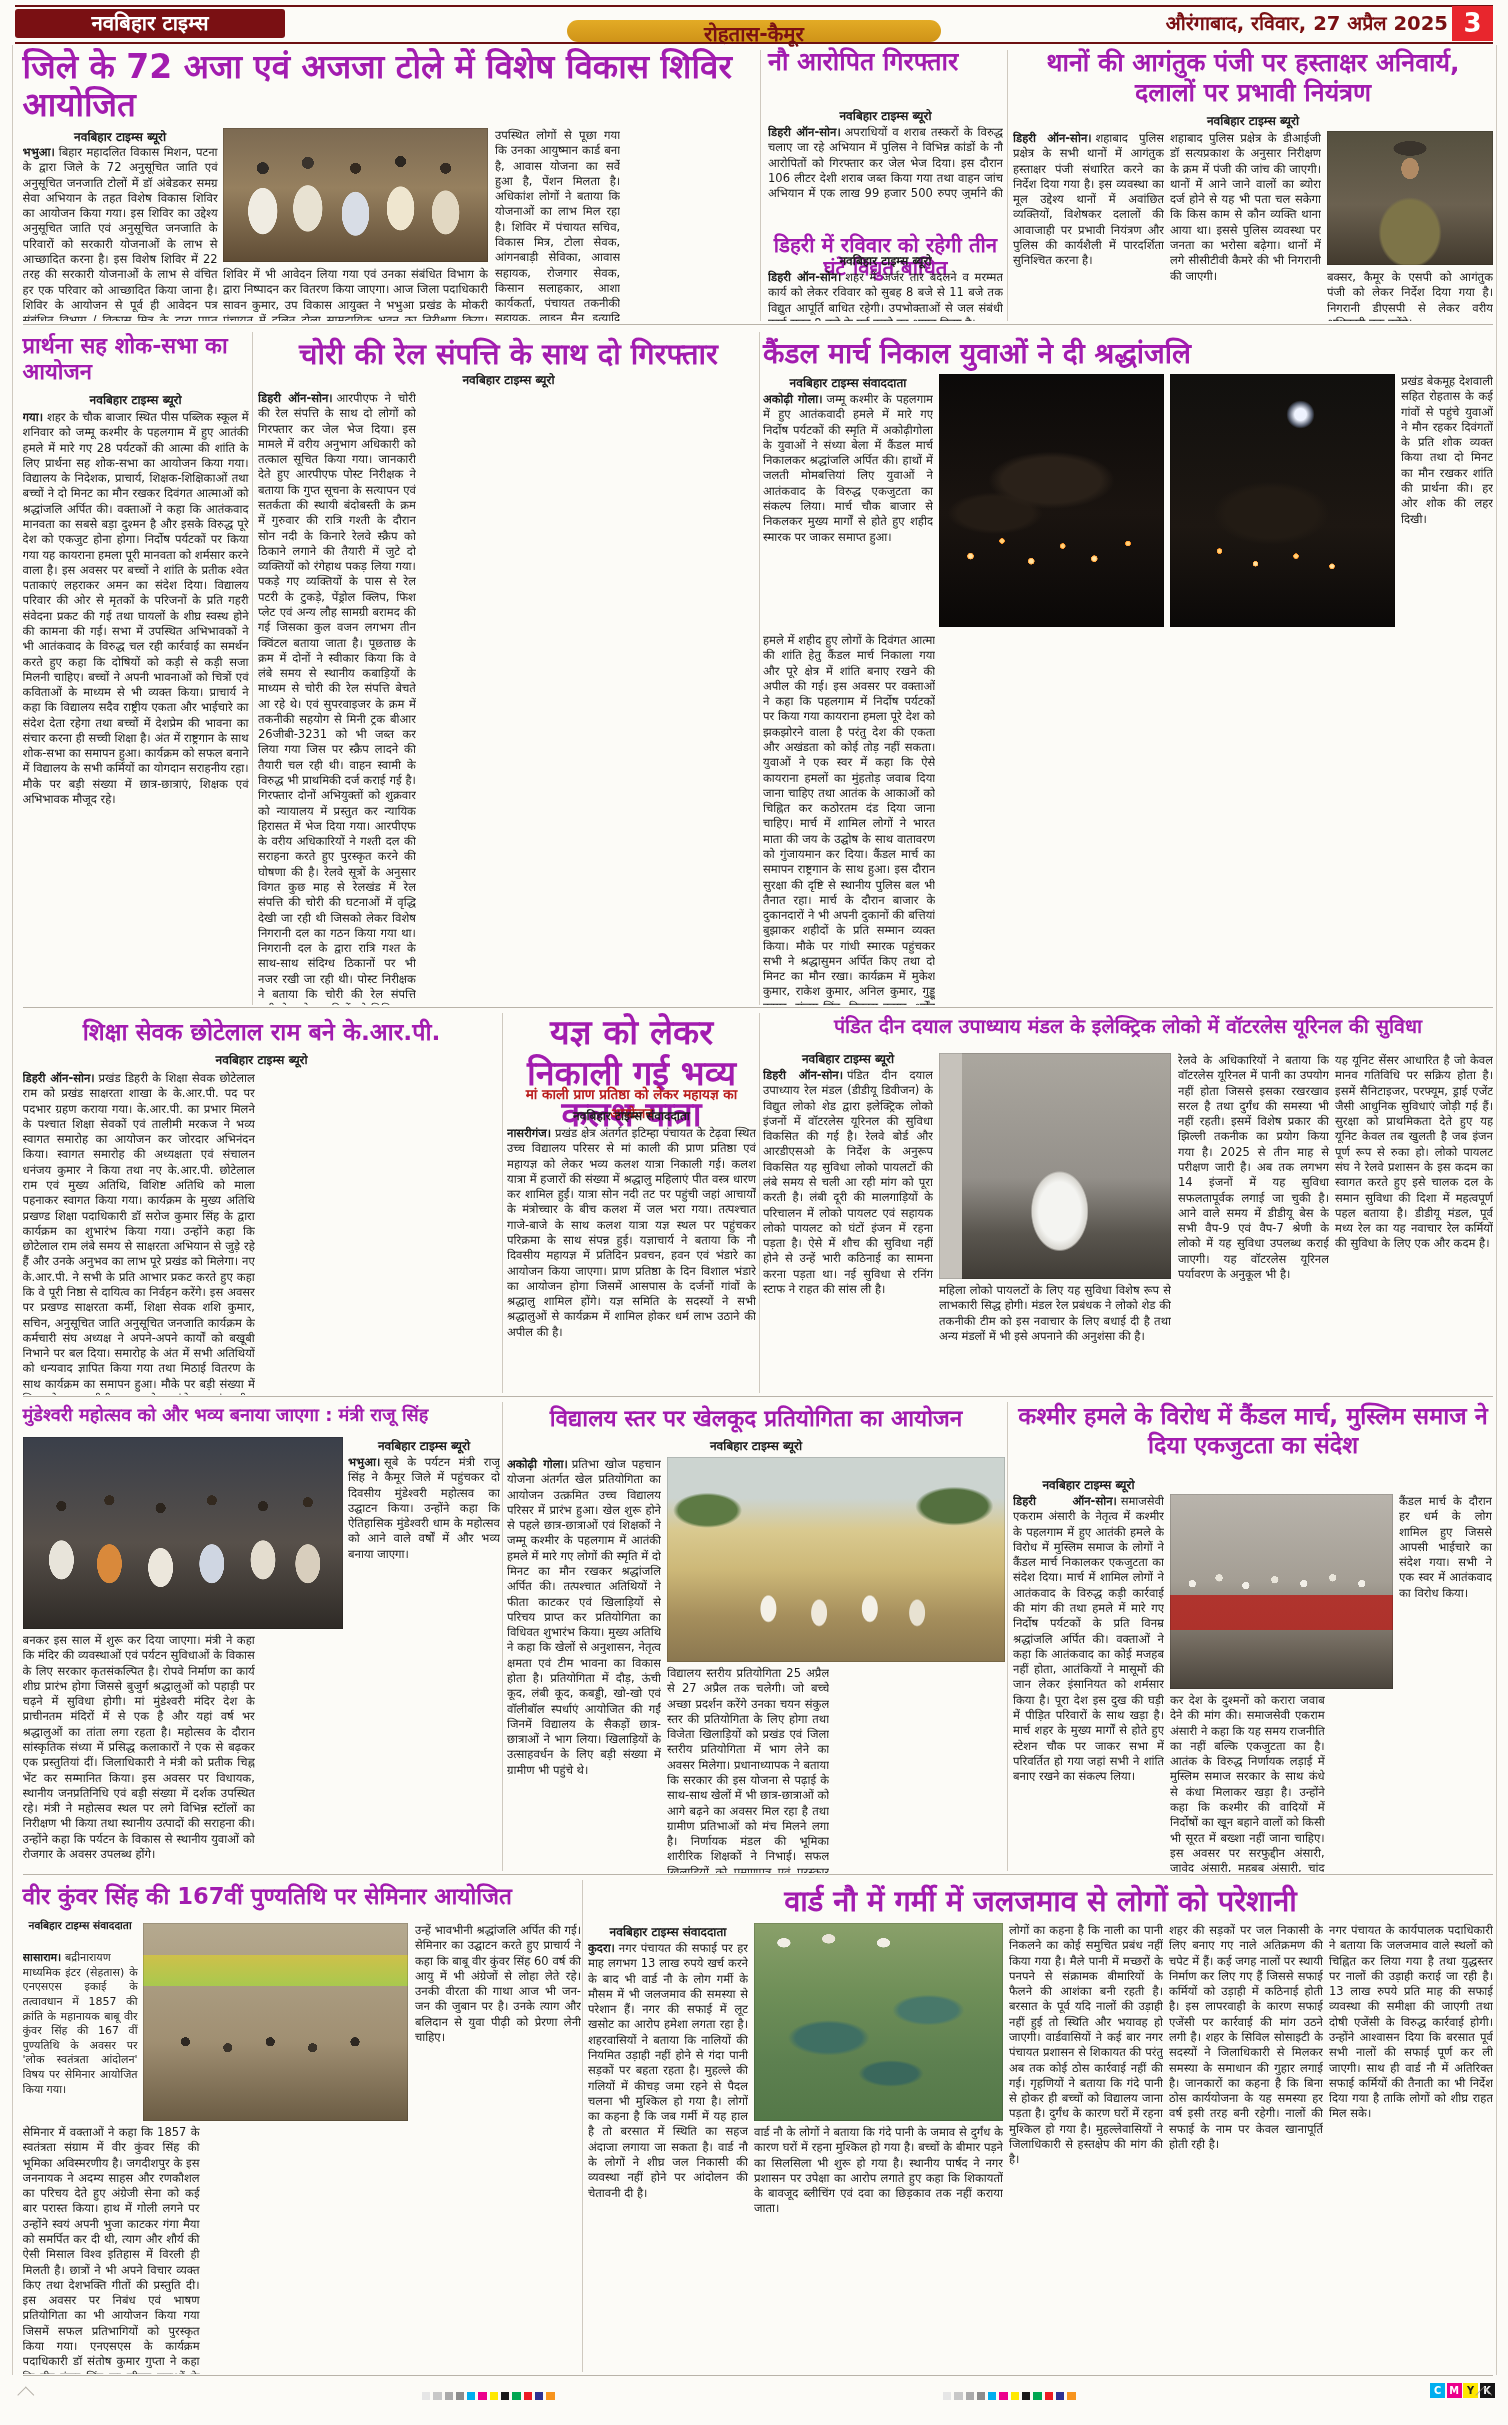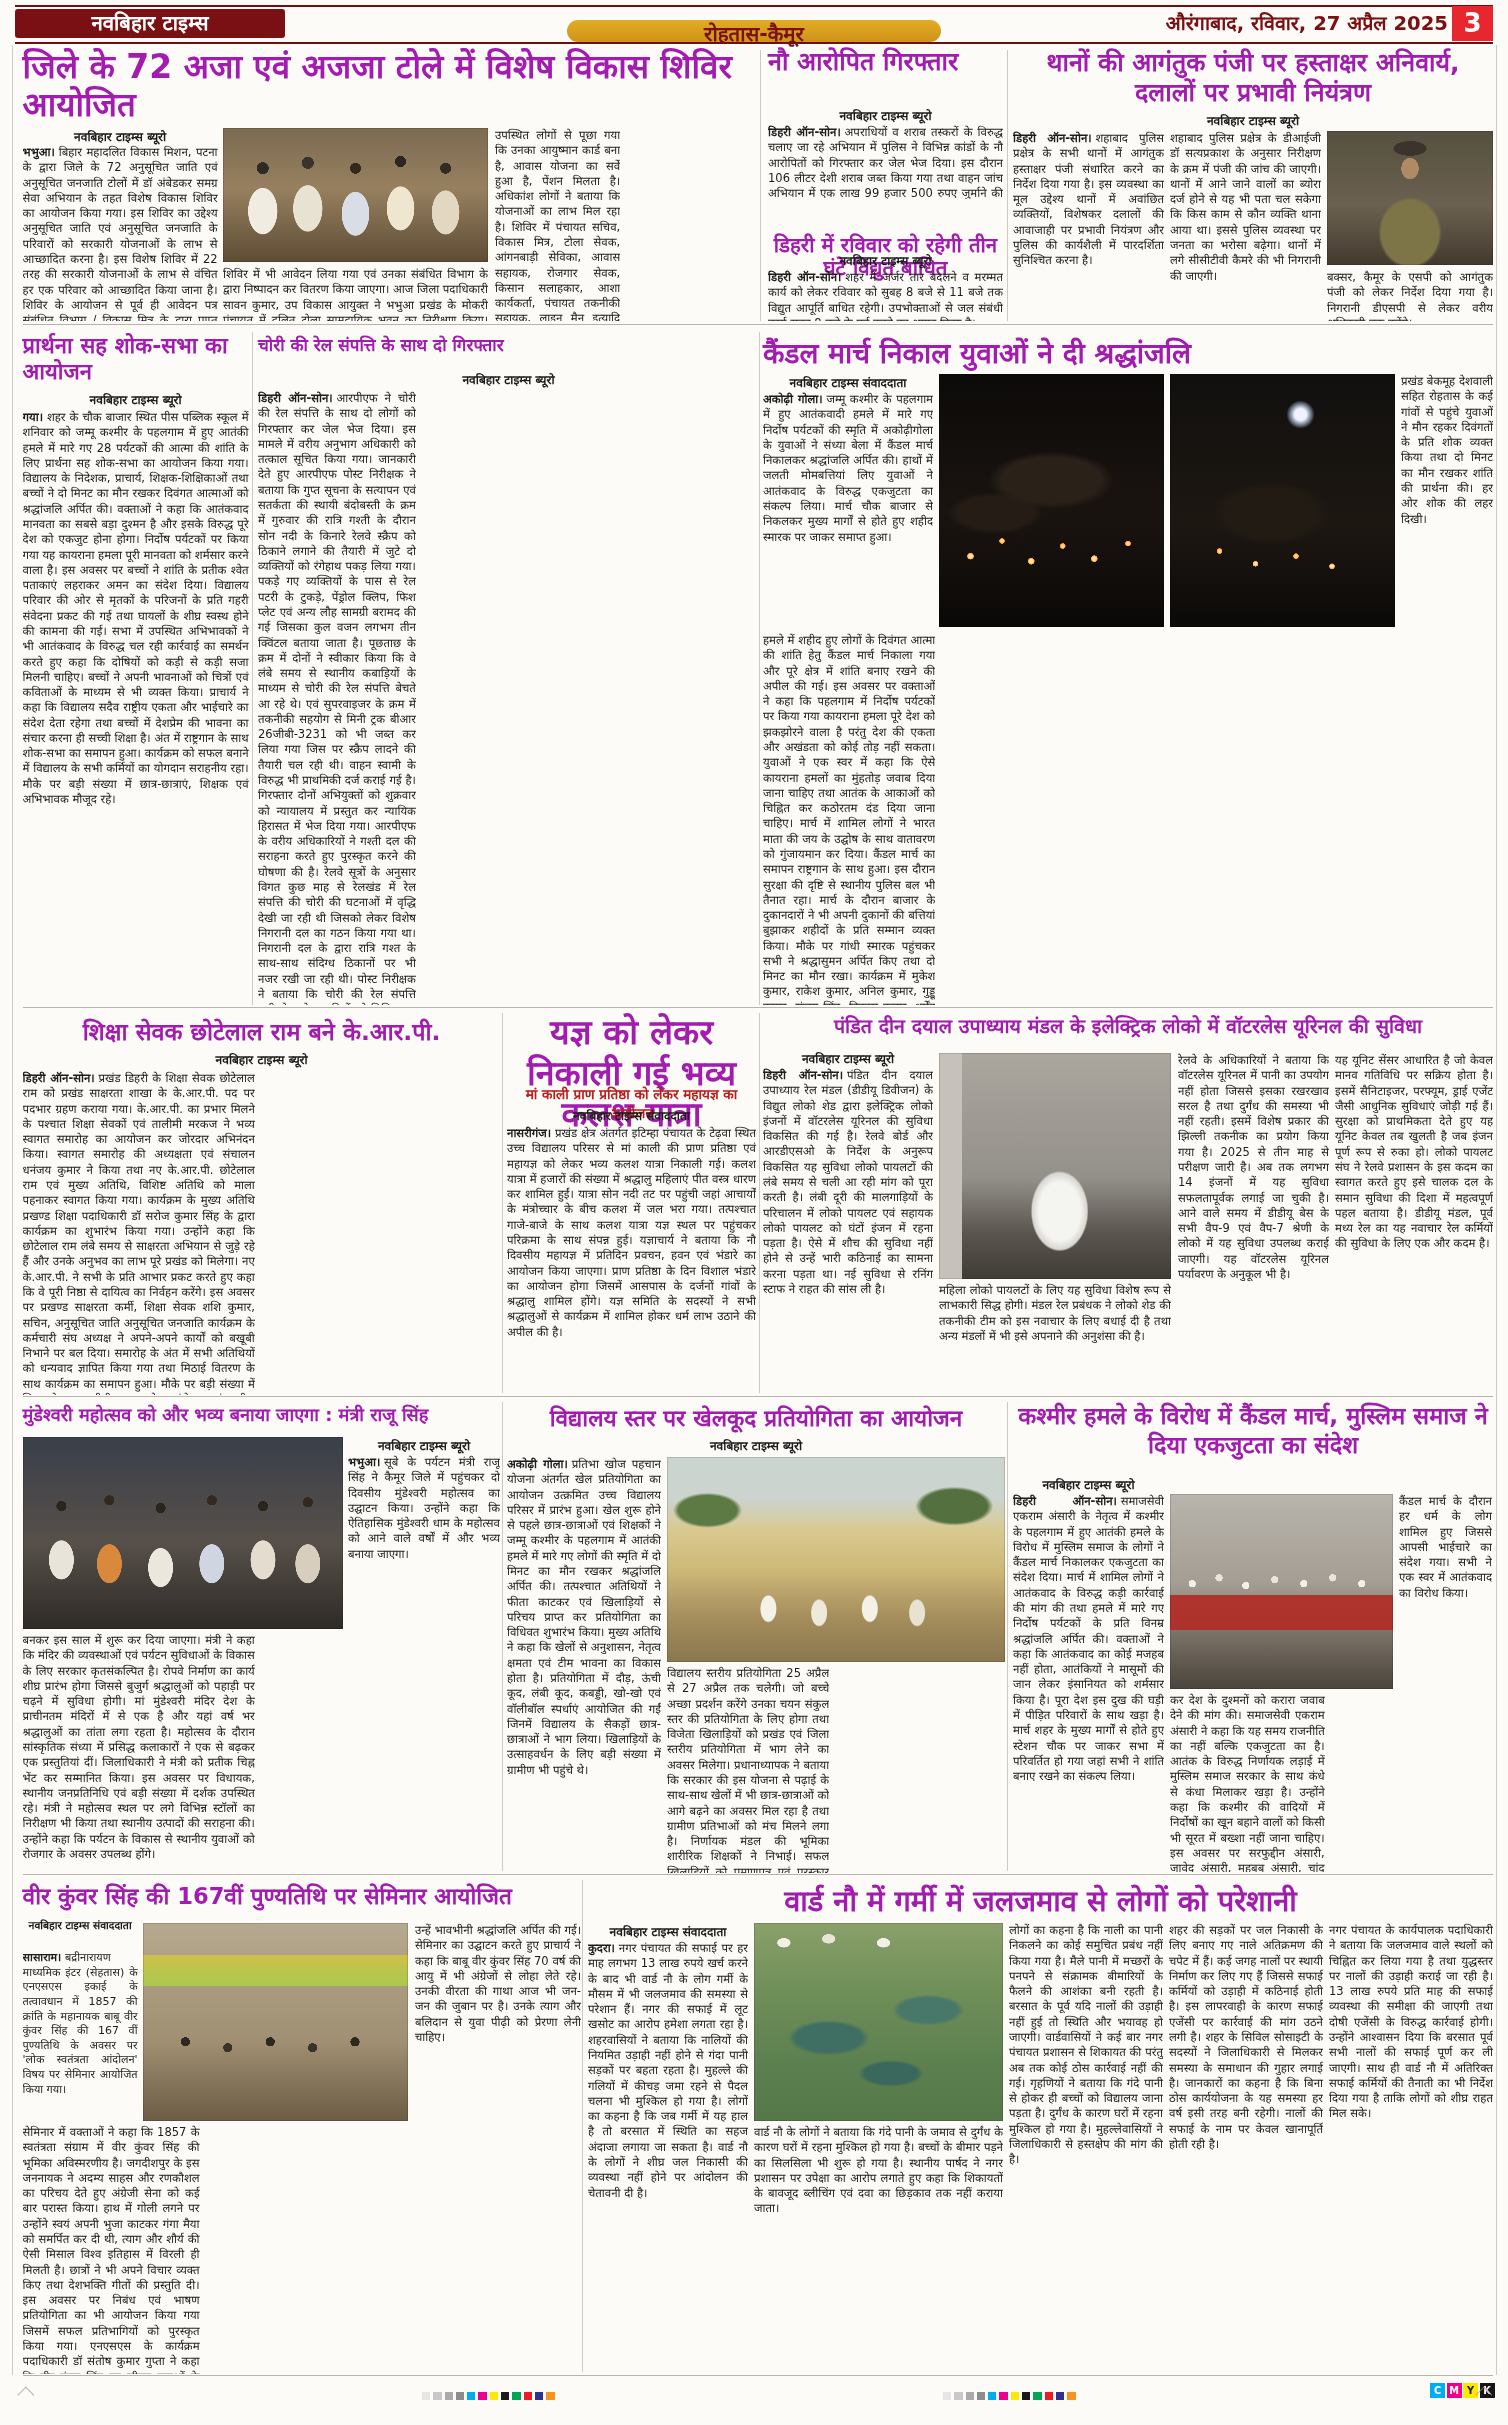--- a/index.html
+++ b/index.html
@@ -193,21 +193,21 @@
   <div class="abs txt" style="left:1327px;top:270px;width:166px;height:51px;">
     <p class="body"><span>बक्सर, कैमूर के एसपी को आगंतुक पंजी को लेकर निर्देश दिया गया है। निगरानी डीएसपी से लेकर वरीय अधिकारी तक करेंगे।</span></p>
   </div>
 
   <div class="abs hl" style="left:22.6px;top:333px;width:226px;height:56px;font-size:22px;line-height:1.2;">प्रार्थना सह शोक-सभा का आयोजन</div>
   <div class="abs byline" style="left:22.6px;top:391px;width:226px;height:16.6px;">नवबिहार टाइम्स ब्यूरो</div>
   <div class="abs txt" style="left:22.6px;top:410px;width:226px;height:594px;">
     <p class="body"><span class="lead">गया।</span><span>शहर के चौक बाजार स्थित पीस पब्लिक स्कूल में शनिवार को जम्मू कश्मीर के पहलगाम में हुए आतंकी हमले में मारे गए 28 पर्यटकों की आत्मा की शांति के लिए प्रार्थना सह शोक-सभा का आयोजन किया गया। विद्यालय के निदेशक, प्राचार्य, शिक्षक-शिक्षिकाओं तथा बच्चों ने दो मिनट का मौन रखकर दिवंगत आत्माओं को श्रद्धांजलि अर्पित की। वक्ताओं ने कहा कि आतंकवाद मानवता का सबसे बड़ा दुश्मन है और इसके विरुद्ध पूरे देश को एकजुट होना होगा। निर्दोष पर्यटकों पर किया गया यह कायराना हमला पूरी मानवता को शर्मसार करने वाला है। इस अवसर पर बच्चों ने शांति के प्रतीक श्वेत पताकाएं लहराकर अमन का संदेश दिया। विद्यालय परिवार की ओर से मृतकों के परिजनों के प्रति गहरी संवेदना प्रकट की गई तथा घायलों के शीघ्र स्वस्थ होने की कामना की गई। सभा में उपस्थित अभिभावकों ने भी आतंकवाद के विरुद्ध चल रही कार्रवाई का समर्थन करते हुए कहा कि दोषियों को कड़ी से कड़ी सजा मिलनी चाहिए। बच्चों ने अपनी भावनाओं को चित्रों एवं कविताओं के माध्यम से भी व्यक्त किया। प्राचार्य ने कहा कि विद्यालय सदैव राष्ट्रीय एकता और भाईचारे का संदेश देता रहेगा तथा बच्चों में देशप्रेम की भावना का संचार करना ही सच्ची शिक्षा है। अंत में राष्ट्रगान के साथ शोक-सभा का समापन हुआ। कार्यक्रम को सफल बनाने में विद्यालय के सभी कर्मियों का योगदान सराहनीय रहा। मौके पर बड़ी संख्या में छात्र-छात्राएं, शिक्षक एवं अभिभावक मौजूद रहे।</span></p>
   </div>
 
-  <div class="abs hl" style="left:258px;top:333px;width:501px;height:35px;font-size:17px;">चोरी की रेल संपत्ति के साथ दो गिरफ्तार</div>
+  <div class="abs hl" style="left:258px;top:333px;width:501px;height:35px;font-size:29px;text-align:center;">चोरी की रेल संपत्ति के साथ दो गिरफ्तार</div>
   <div class="abs byline" style="left:258px;top:371px;width:501px;height:16.6px;">नवबिहार टाइम्स ब्यूरो</div>
   <div class="abs txt cols3" style="left:258px;top:391px;width:501px;height:614px;">
     <p class="body"><span class="lead">डिहरी ऑन-सोन।</span><span>आरपीएफ ने चोरी की रेल संपत्ति के साथ दो लोगों को गिरफ्तार कर जेल भेज दिया। इस मामले में वरीय अनुभाग अधिकारी को तत्काल सूचित किया गया। जानकारी देते हुए आरपीएफ पोस्ट निरीक्षक ने बताया कि गुप्त सूचना के सत्यापन एवं सतर्कता की स्थायी बंदोबस्ती के क्रम में गुरुवार की रात्रि गश्ती के दौरान सोन नदी के किनारे रेलवे स्क्रैप को ठिकाने लगाने की तैयारी में जुटे दो व्यक्तियों को रंगेहाथ पकड़ लिया गया। पकड़े गए व्यक्तियों के पास से रेल पटरी के टुकड़े, पेंड्रोल क्लिप, फिश प्लेट एवं अन्य लौह सामग्री बरामद की गई जिसका कुल वजन लगभग तीन क्विंटल बताया जाता है। पूछताछ के क्रम में दोनों ने स्वीकार किया कि वे लंबे समय से स्थानीय कबाड़ियों के माध्यम से चोरी की रेल संपत्ति बेचते आ रहे थे। एवं सुपरवाइजर के क्रम में तकनीकी सहयोग से मिनी ट्रक बीआर 26जीबी-3231 को भी जब्त कर लिया गया जिस पर स्क्रैप लादने की तैयारी चल रही थी। वाहन स्वामी के विरुद्ध भी प्राथमिकी दर्ज कराई गई है। गिरफ्तार दोनों अभियुक्तों को शुक्रवार को न्यायालय में प्रस्तुत कर न्यायिक हिरासत में भेज दिया गया। आरपीएफ के वरीय अधिकारियों ने गश्ती दल की सराहना करते हुए पुरस्कृत करने की घोषणा की है। रेलवे सूत्रों के अनुसार विगत कुछ माह से रेलखंड में रेल संपत्ति की चोरी की घटनाओं में वृद्धि देखी जा रही थी जिसको लेकर विशेष निगरानी दल का गठन किया गया था। निगरानी दल के द्वारा रात्रि गश्त के साथ-साथ संदिग्ध ठिकानों पर भी नजर रखी जा रही थी। पोस्ट निरीक्षक ने बताया कि चोरी की रेल संपत्ति खरीदने वाले कबाड़ियों को चिह्नित कर लिया गया है तथा शीघ्र ही उनके विरुद्ध भी सख्त कार्रवाई की जाएगी। रेल संपत्ति की सुरक्षा के लिए स्थानीय थाना की पुलिस से भी समन्वय स्थापित किया गया है। उन्होंने आम लोगों से अपील की कि रेल संपत्ति की चोरी से संबंधित कोई भी सूचना निकटतम आरपीएफ पोस्ट को दें, सूचना देने वाले का नाम पूर्णतः गुप्त रखा जाएगा। साथ ही चेतावनी दी कि चोरी में संलिप्त पाए जाने वालों के विरुद्ध रेलवे संपत्ति अधिनियम के तहत कठोर कार्रवाई की जाएगी जिसमें पांच वर्ष तक के कारावास का प्रावधान है। गौरतलब है कि इसी माह के प्रारंभ में भी गश्ती दल ने चोरी के ओएचई तार के साथ एक व्यक्ति को दबोचा था। आरपीएफ की सक्रियता से रेलखंड में चोरी की घटनाओं में कमी आने की उम्मीद जताई जा रही है।</span></p>
   </div>
 
   <div class="abs hl" style="left:763px;top:333px;width:730px;height:36px;font-size:28px;">कैंडल मार्च निकाल युवाओं ने दी श्रद्धांजलि</div>
   <div class="abs byline" style="left:763px;top:374px;width:170px;height:16.6px;">नवबिहार टाइम्स संवाददाता</div>
   <div class="abs txt" style="left:763px;top:392px;width:170px;height:235px;">
     <p class="body"><span class="lead">अकोढ़ी गोला।</span><span>जम्मू कश्मीर के पहलगाम में हुए आतंकवादी हमले में मारे गए निर्दोष पर्यटकों की स्मृति में अकोढ़ीगोला के युवाओं ने संध्या बेला में कैंडल मार्च निकालकर श्रद्धांजलि अर्पित की। हाथों में जलती मोमबत्तियां लिए युवाओं ने आतंकवाद के विरुद्ध एकजुटता का संकल्प लिया। मार्च चौक बाजार से निकलकर मुख्य मार्गों से होते हुए शहीद स्मारक पर जाकर समाप्त हुआ।</span></p>
   </div>
@@ -282,21 +282,21 @@
     <p class="body"><span>कर देश के दुश्मनों को करारा जवाब देने की मांग की। समाजसेवी एकराम अंसारी ने कहा कि यह समय राजनीति का नहीं बल्कि एकजुटता का है। आतंक के विरुद्ध निर्णायक लड़ाई में मुस्लिम समाज सरकार के साथ कंधे से कंधा मिलाकर खड़ा है। उन्होंने कहा कि कश्मीर की वादियों में निर्दोषों का खून बहाने वालों को किसी भी सूरत में बख्शा नहीं जाना चाहिए। इस अवसर पर सरफुद्दीन अंसारी, जावेद अंसारी, महबूब अंसारी, चांद अंसारी, पप्पू अंसारी, नौशाद भारती, शेख मुन्ना, अनवर हुसैन, शेख रहमान, सोनू अंसारी सहित बड़ी संख्या में लोग उपस्थित रहे। मार्च के समापन पर शहीदों के सम्मान में दो मिनट का मौन रखा गया तथा मुल्क में अमन-चैन की दुआ मांगी गई।</span></p>
   </div>
 
   <div class="abs hl" style="left:22.6px;top:1880px;width:558px;height:33px;font-size:22.6px;white-space:nowrap;">वीर कुंवर सिंह की 167वीं पुण्यतिथि पर सेमिनार आयोजित</div>
   <div class="abs byline" style="left:22.6px;top:1918px;width:115px;height:30px;font-size:10.6px;">नवबिहार टाइम्स संवाददाता</div>
   <div class="abs txt" style="left:22.6px;top:1951px;width:115px;height:169px;">
     <p class="body" style="font-size:11px;"><span class="lead">सासाराम।</span><span>बद्रीनारायण माध्यमिक इंटर (सेहतास) के एनएसएस इकाई के तत्वावधान में 1857 की क्रांति के महानायक बाबू वीर कुंवर सिंह की 167 वीं पुण्यतिथि के अवसर पर 'लोक स्वतंत्रता आंदोलन' विषय पर सेमिनार आयोजित किया गया।</span></p>
   </div>
   <div class="ph ph-sem" style="left:143px;top:1923px;width:265px;height:198px;"></div>
   <div class="abs txt" style="left:415px;top:1923px;width:166px;height:198px;">
-    <p class="body"><span>उन्हें भावभीनी श्रद्धांजलि अर्पित की गई। सेमिनार का उद्घाटन करते हुए प्राचार्य ने कहा कि बाबू वीर कुंवर सिंह 70 वर्ष की आयु में भी अंग्रेजों से लोहा लेते रहे। उनकी वीरता की गाथा आज भी जन-जन की जुबान पर है। उनके त्याग और बलिदान से युवा पीढ़ी को प्रेरणा लेनी चाहिए।</span></p>
+    <p class="body"><span>उन्हें भावभीनी श्रद्धांजलि अर्पित की गई। सेमिनार का उद्घाटन करते हुए प्राचार्य ने कहा कि बाबू वीर कुंवर सिंह 60 वर्ष की आयु में भी अंग्रेजों से लोहा लेते रहे। उनकी वीरता की गाथा आज भी जन-जन की जुबान पर है। उनके त्याग और बलिदान से युवा पीढ़ी को प्रेरणा लेनी चाहिए।</span></p>
   </div>
   <div class="abs txt cols3" style="left:22.6px;top:2125px;width:558px;height:249px;">
     <p class="body"><span>सेमिनार में वक्ताओं ने कहा कि 1857 के स्वतंत्रता संग्राम में वीर कुंवर सिंह की भूमिका अविस्मरणीय है। जगदीशपुर के इस जननायक ने अदम्य साहस और रणकौशल का परिचय देते हुए अंग्रेजी सेना को कई बार परास्त किया। हाथ में गोली लगने पर उन्होंने स्वयं अपनी भुजा काटकर गंगा मैया को समर्पित कर दी थी, त्याग और शौर्य की ऐसी मिसाल विश्व इतिहास में विरली ही मिलती है। छात्रों ने भी अपने विचार व्यक्त किए तथा देशभक्ति गीतों की प्रस्तुति दी। इस अवसर पर निबंध एवं भाषण प्रतियोगिता का भी आयोजन किया गया जिसमें सफल प्रतिभागियों को पुरस्कृत किया गया। एनएसएस के कार्यक्रम पदाधिकारी डॉ संतोष कुमार गुप्ता ने कहा कि वीर कुंवर सिंह का जीवन युवाओं के लिए प्रेरणा का अक्षय स्रोत है। समारोह की अध्यक्षता करते हुए प्राचार्य ने स्वयंसेवकों से राष्ट्र निर्माण में योगदान देने का आह्वान किया। विशिष्ट अतिथि के रूप में उपस्थित इतिहास विभाग के प्राध्यापकों ने 1857 की क्रांति में बिहार के योगदान पर विस्तार से प्रकाश डाला। उन्होंने कहा कि आरा से लेकर जगदीशपुर तक की धरती आज भी उस शौर्यगाथा की साक्षी है। अंत में राष्ट्रगान के साथ कार्यक्रम का समापन हुआ। मौके पर महाविद्यालय के प्राध्यापक, कर्मी एवं बड़ी संख्या में छात्र-छात्राएं उपस्थित रहे।</span></p>
   </div>
 
   <div class="abs hl" style="left:588px;top:1880px;width:905px;height:38px;font-size:29px;text-align:center;">वार्ड नौ में गर्मी में जलजमाव से लोगों को परेशानी</div>
   <div class="abs byline" style="left:588px;top:1923px;width:160px;height:16.6px;">नवबिहार टाइम्स संवाददाता</div>
   <div class="abs txt" style="left:588px;top:1941px;width:160px;height:433px;">
     <p class="body"><span class="lead">कुदरा।</span><span>नगर पंचायत की सफाई पर हर माह लगभग 13 लाख रुपये खर्च करने के बाद भी वार्ड नौ के लोग गर्मी के मौसम में भी जलजमाव की समस्या से परेशान हैं। नगर की सफाई में लूट खसोट का आरोप हमेशा लगता रहा है। शहरवासियों ने बताया कि नालियों की नियमित उड़ाही नहीं होने से गंदा पानी सड़कों पर बहता रहता है। मुहल्ले की गलियों में कीचड़ जमा रहने से पैदल चलना भी मुश्किल हो गया है। लोगों का कहना है कि जब गर्मी में यह हाल है तो बरसात में स्थिति का सहज अंदाजा लगाया जा सकता है। वार्ड नौ के लोगों ने शीघ्र जल निकासी की व्यवस्था नहीं होने पर आंदोलन की चेतावनी दी है।</span></p>
   </div>

